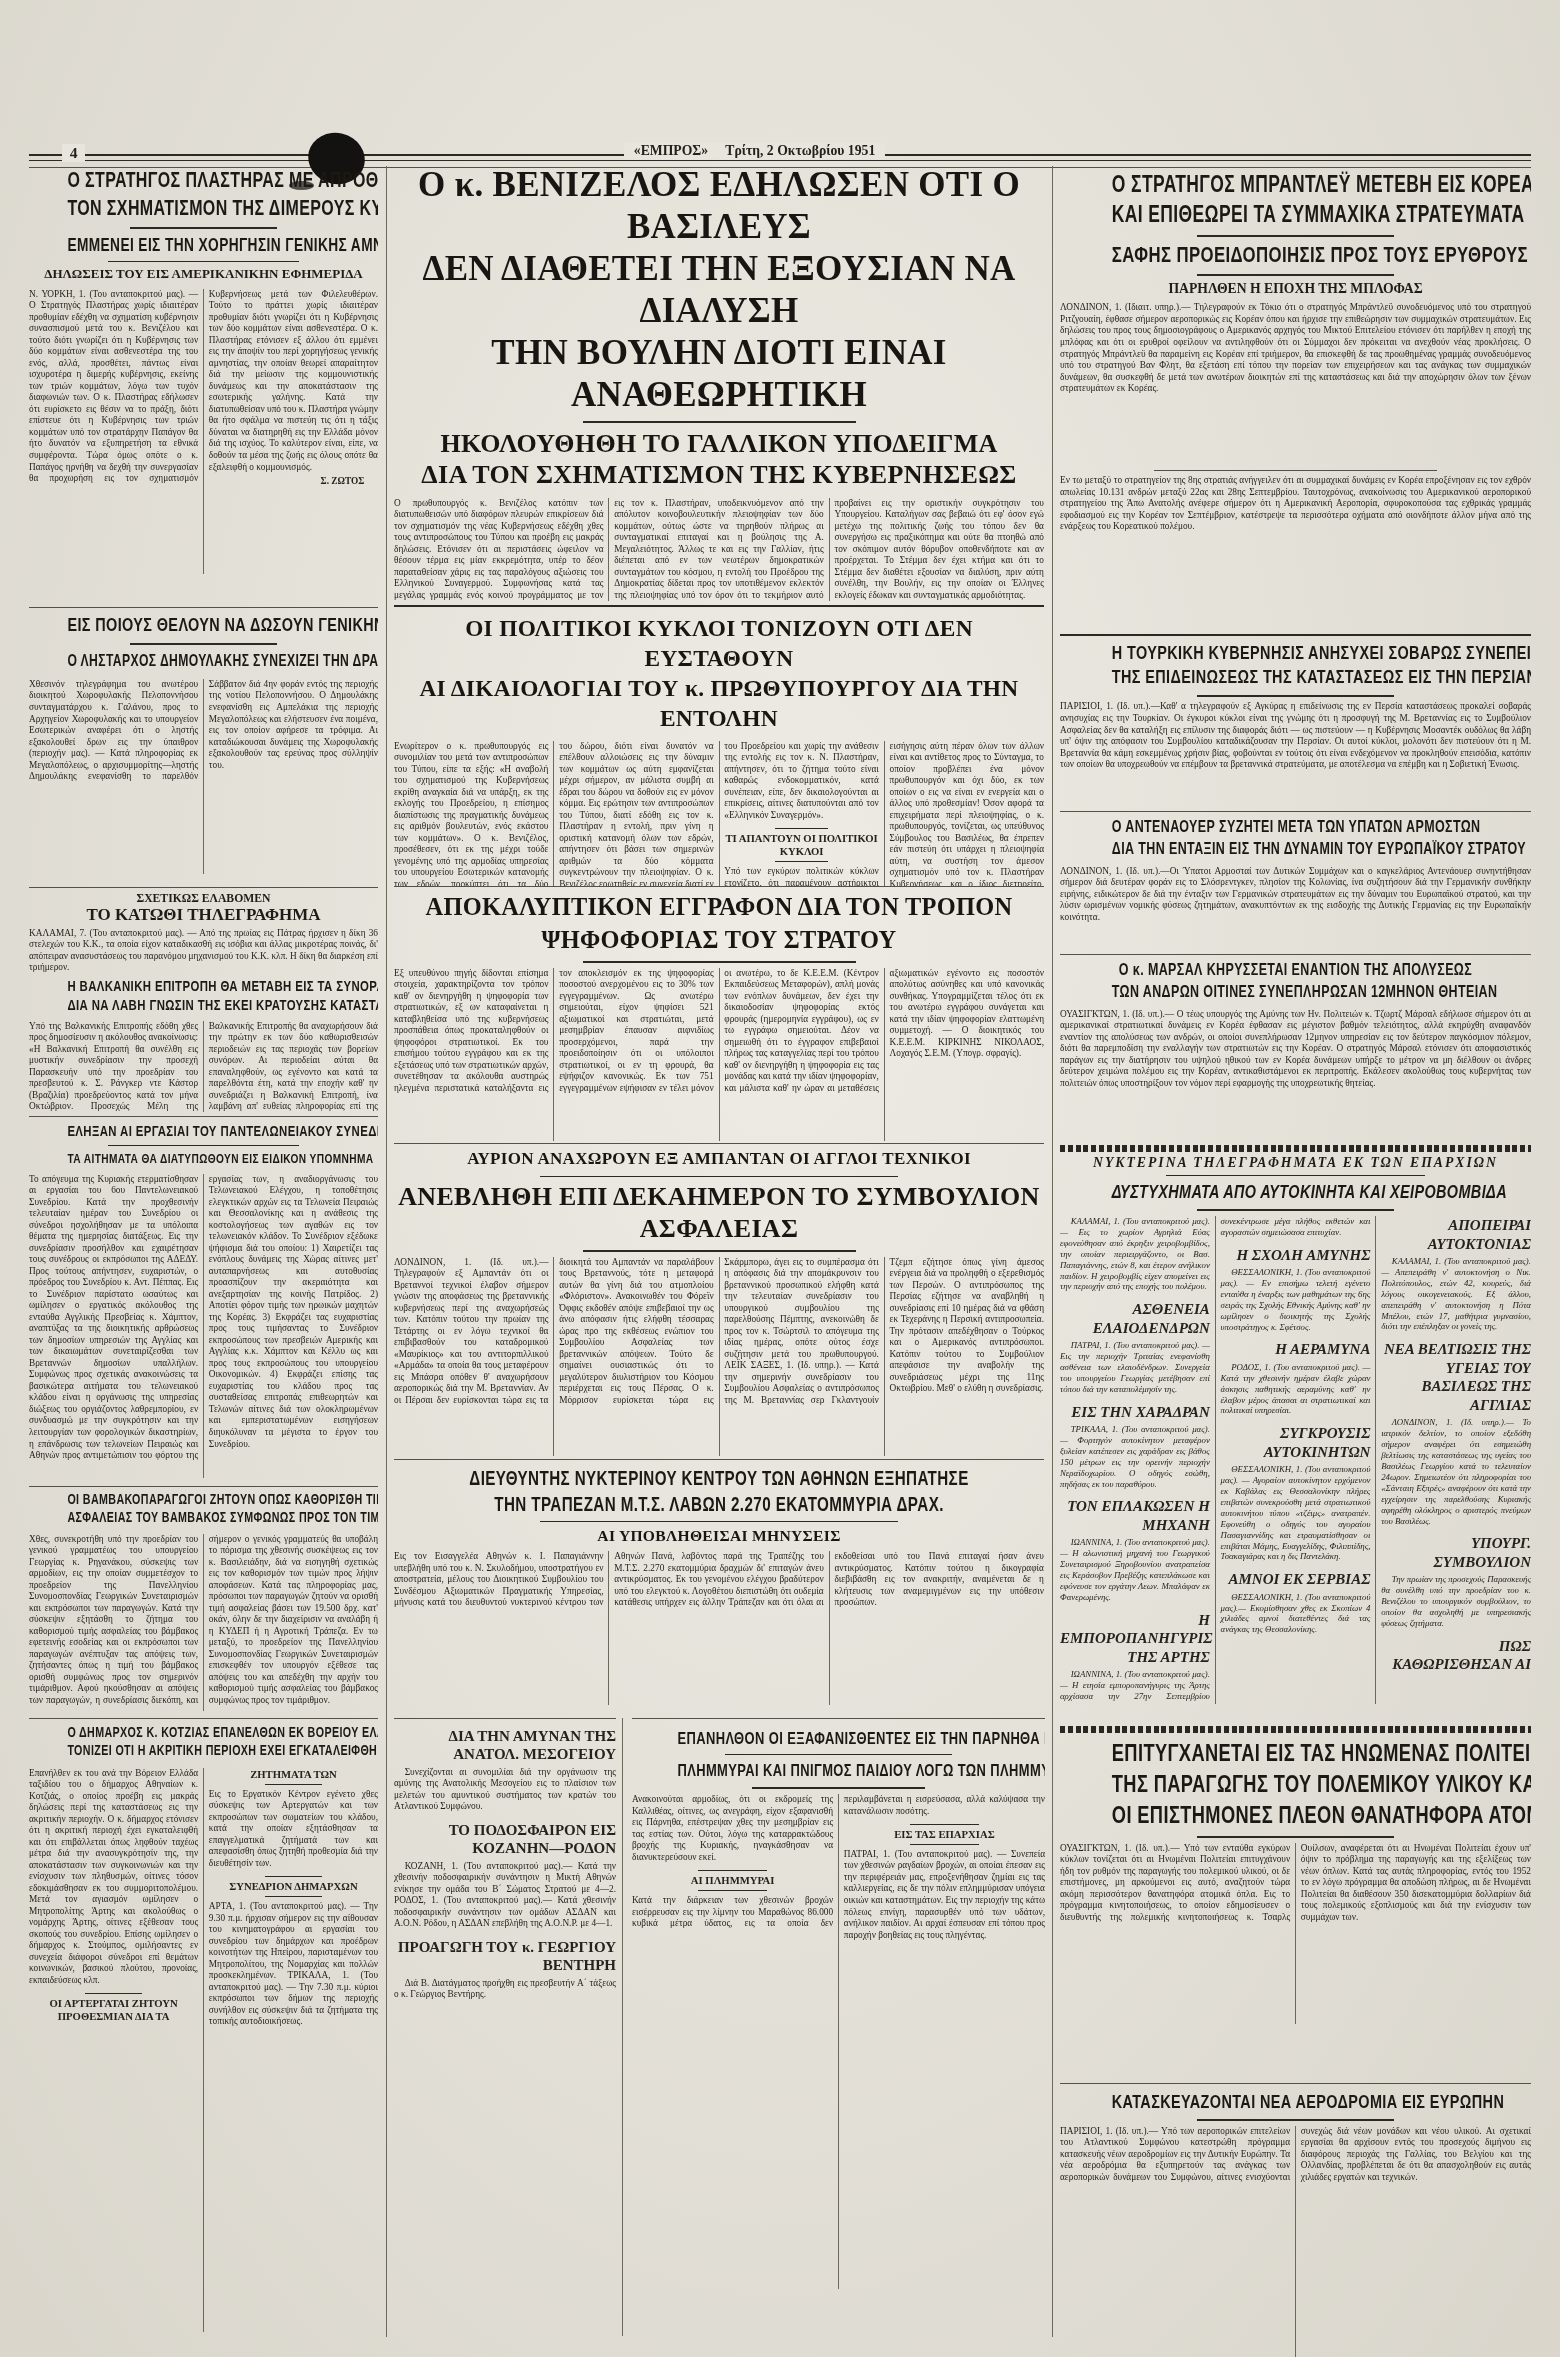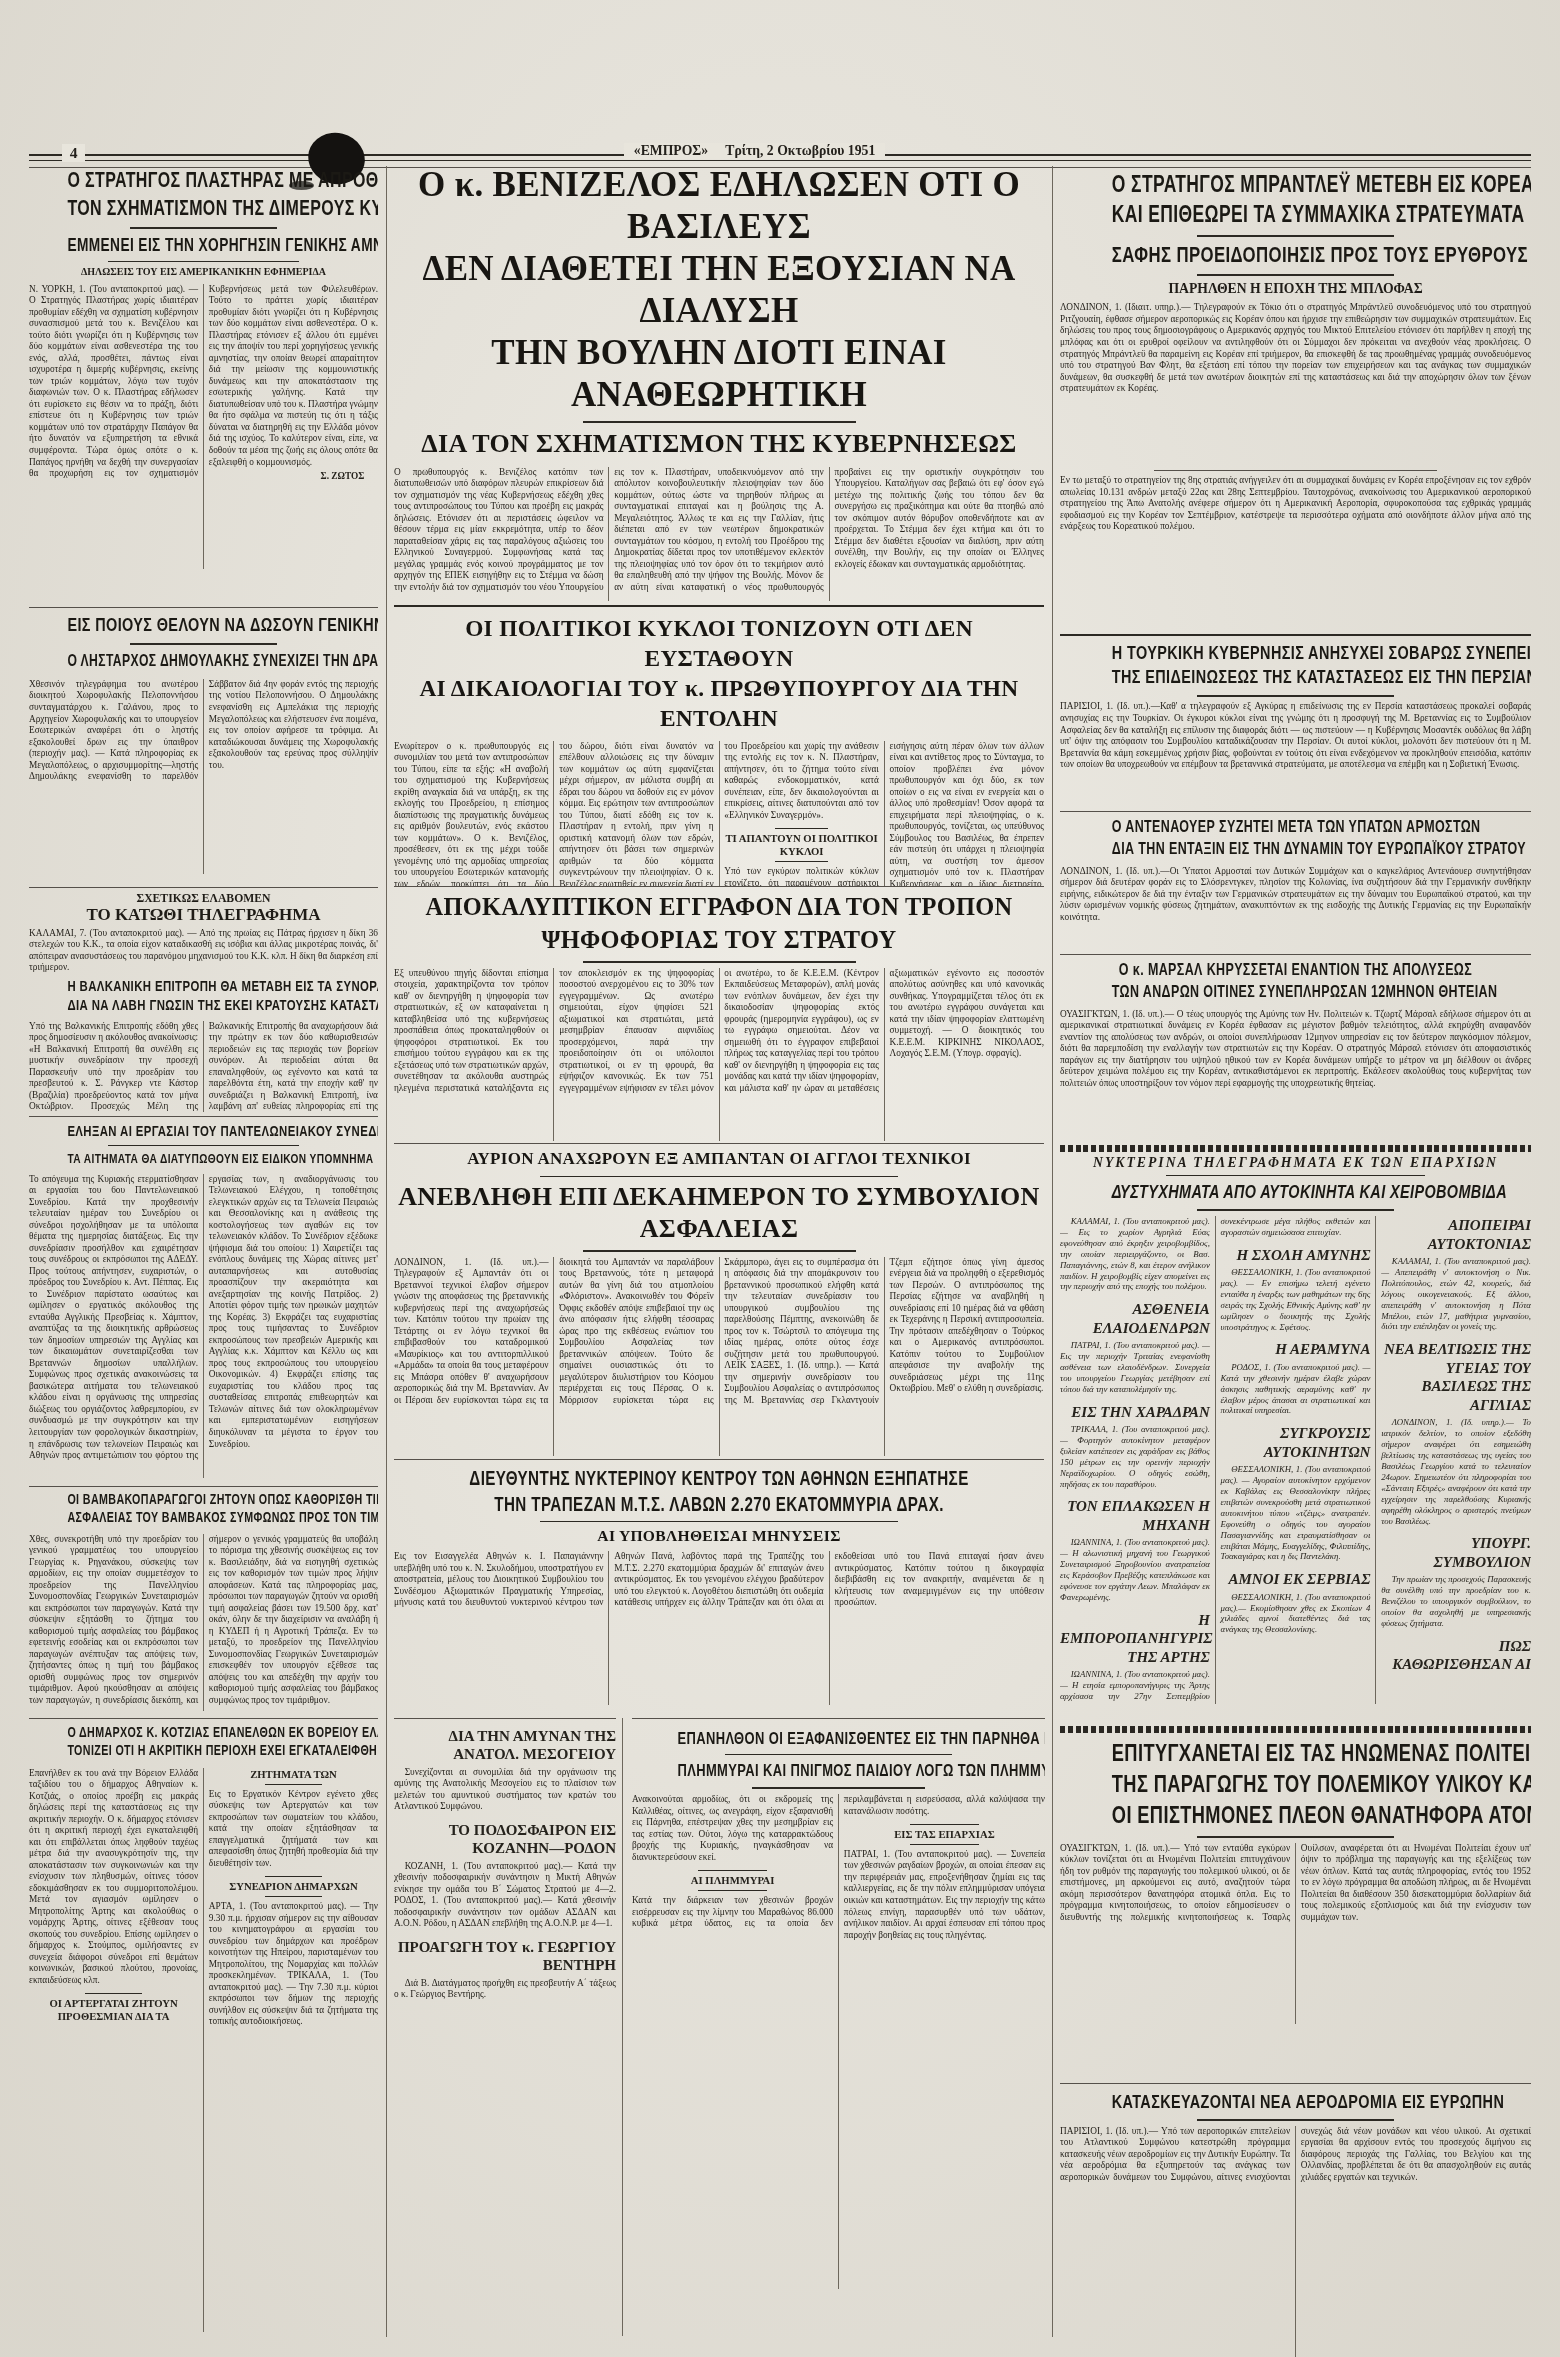--- a/index.html
+++ b/index.html
@@ -53,21 +53,21 @@
 
   <div class="vrule" style="left:386px;top:166px;height:2171px;"></div>
   <div class="vrule" style="left:1052px;top:166px;height:2171px;"></div>
 
   <div class="blk" style="left:29px;top:166px;width:349px;height:435px;">
     <div class="goth" style="font-size:20.5px;line-height:28px;">Ο ΣΤΡΑΤΗΓΟΣ ΠΛΑΣΤΗΡΑΣ ΜΕ ΑΠΡΟΘΥΜΙΑΝ ΕΔΕΧΘΗ</div>
     <div class="goth" style="font-size:20.5px;line-height:28px;">ΤΟΝ ΣΧΗΜΑΤΙΣΜΟΝ ΤΗΣ ΔΙΜΕΡΟΥΣ ΚΥΒΕΡΝΗΣΕΩΣ</div>
     <div class="bar"></div>
     <div class="goth" style="font-size:17.6px;line-height:23.4px;">ΕΜΜΕΝΕΙ ΕΙΣ ΤΗΝ ΧΟΡΗΓΗΣΙΝ ΓΕΝΙΚΗΣ ΑΜΝΗΣΤΙΑΣ</div>
     <div class="bar1"></div>
-    <div class="kick" style="font-size:10px;">ΔΗΛΩΣΕΙΣ ΤΟΥ ΕΙΣ ΑΜΕΡΙΚΑΝΙΚΗΝ ΕΦΗΜΕΡΙΔΑ</div>
+    <div class="kick" style="font-size:13px;">ΔΗΛΩΣΕΙΣ ΤΟΥ ΕΙΣ ΑΜΕΡΙΚΑΝΙΚΗΝ ΕΦΗΜΕΡΙΔΑ</div>
     <div class="body cols2" style="margin-top:6.8px;height:285px;">
       <div>Ν. ΥΟΡΚΗ, 1. (Του ανταποκριτού μας). — Ο Στρατηγός Πλαστήρας χωρίς ιδιαιτέραν προθυμίαν εδέχθη να σχηματίση κυβέρνησιν συνασπισμού μετά του κ. Βενιζέλου και τούτο διότι γνωρίζει ότι η Κυβέρνησις των δύο κομμάτων είναι ασθενεστέρα της του ενός, αλλά, προσθέτει, πάντως είναι ισχυροτέρα η διμερής κυβέρνησις, εκείνης των τριών κομμάτων, λόγω των τυχόν διαφωνιών των. Ο κ. Πλαστήρας εδήλωσεν ότι ευρίσκετο εις θέσιν να το πράξη, διότι επίστευε ότι η Κυβέρνησις των τριών κομμάτων υπό τον στρατάρχην Παπάγον θα ήτο δυνατόν να εξυπηρετήση τα εθνικά συμφέροντα. Τώρα όμως οπότε ο κ. Παπάγος ηρνήθη να δεχθή την συνεργασίαν θα προχωρήση εις τον σχηματισμόν Κυβερνήσεως μετά των Φιλελευθέρων. Τούτο το πράττει χωρίς ιδιαιτέραν προθυμίαν διότι γνωρίζει ότι η Κυβέρνησις των δύο κομμάτων είναι ασθενεστέρα. Ο κ. Πλαστήρας ετόνισεν εξ άλλου ότι εμμένει εις την άποψίν του περί χορηγήσεως γενικής αμνηστίας, την οποίαν θεωρεί απαραίτητον διά την μείωσιν της κομμουνιστικής δυνάμεως και την αποκατάστασιν της εσωτερικής γαλήνης. Κατά την διατυπωθείσαν υπό του κ. Πλαστήρα γνώμην θα ήτο σφάλμα να πιστεύη τις ότι η τάξις δύναται να διατηρηθή εις την Ελλάδα μόνον διά της ισχύος. Το καλύτερον είναι, είπε, να δοθούν τα μέσα της ζωής εις όλους οπότε θα εξαλειφθή ο κομμουνισμός.</div>
       <div class="sig">Σ. ΖΩΤΟΣ</div>
     </div>
   </div>
 
   <div class="blk" style="left:29px;top:607px;width:349px;height:277px;border-top:1px solid #55504a;">
     <div class="goth" style="font-size:18.5px;line-height:26px;margin-top:3.9px;">ΕΙΣ ΠΟΙΟΥΣ ΘΕΛΟΥΝ ΝΑ ΔΩΣΟΥΝ ΓΕΝΙΚΗΝ ΑΜΝΗΣΤΙΑΝ</div>
     <div class="bar"></div>
     <div class="goth" style="font-size:15.6px;line-height:21.5px;">Ο ΛΗΣΤΑΡΧΟΣ ΔΗΜΟΥΛΑΚΗΣ ΣΥΝΕΧΙΖΕΙ ΤΗΝ ΔΡΑΣΙΝ ΤΟΥ</div>
@@ -114,20 +114,21 @@
       <div class="sub">ΣΥΝΕΔΡΙΟΝ ΔΗΜΑΡΧΩΝ</div>
       <div>ΑΡΤΑ, 1. (Του ανταποκριτού μας). — Την 9.30 π.μ. ήρχισαν σήμερον εις την αίθουσαν του κινηματογράφου αι εργασίαι του συνεδρίου των δημάρχων και προέδρων κοινοτήτων της Ηπείρου, παρισταμένων του Μητροπολίτου, της Νομαρχίας και πολλών προσκεκλημένων. ΤΡΙΚΑΛΑ, 1. (Του ανταποκριτού μας). — Την 7.30 π.μ. κύριοι εκπρόσωποι των δήμων της περιοχής συνήλθον εις σύσκεψιν διά τα ζητήματα της τοπικής αυτοδιοικήσεως.</div>
     </div>
   </div>
 
   <div class="blk" style="left:394px;top:164px;width:650px;height:437px;">
     <div class="serifh" style="font-size:35px;line-height:42px;">Ο κ. ΒΕΝΙΖΕΛΟΣ ΕΔΗΛΩΣΕΝ ΟΤΙ Ο ΒΑΣΙΛΕΥΣ</div>
     <div class="serifh" style="font-size:35px;line-height:42px;">ΔΕΝ ΔΙΑΘΕΤΕΙ ΤΗΝ ΕΞΟΥΣΙΑΝ ΝΑ ΔΙΑΛΥΣΗ</div>
     <div class="serifh" style="font-size:35px;line-height:42px;">ΤΗΝ ΒΟΥΛΗΝ ΔΙΟΤΙ ΕΙΝΑΙ ΑΝΑΘΕΩΡΗΤΙΚΗ</div>
     <div class="bar"></div>
+    <div class="serifh" style="font-size:26px;line-height:31px;">ΗΚΟΛΟΥΘΗΘΗ ΤΟ ΓΑΛΛΙΚΟΝ ΥΠΟΔΕΙΓΜΑ</div>
     <div class="serifh" style="font-size:26px;line-height:31px;">ΔΙΑ ΤΟΝ ΣΧΗΜΑΤΙΣΜΟΝ ΤΗΣ ΚΥΒΕΡΝΗΣΕΩΣ</div>
     <div class="body cols3" style="margin-top:7.8px;height:207px;">
       <div>Ο πρωθυπουργός κ. Βενιζέλος κατόπιν των διατυπωθεισών υπό διαφόρων πλευρών επικρίσεων διά τον σχηματισμόν της νέας Κυβερνήσεως εδέχθη χθες τους αντιπροσώπους του Τύπου και προέβη εις μακράς δηλώσεις. Ετόνισεν ότι αι περιστάσεις ώφειλον να θέσουν τέρμα εις μίαν εκκρεμότητα, υπέρ το δέον παραταθείσαν χάρις εις τας παραλόγους αξιώσεις του Ελληνικού Συναγερμού. Συμφωνήσας κατά τας μεγάλας γραμμάς ενός κοινού προγράμματος με τον αρχηγόν της ΕΠΕΚ εισηγήθην εις το Στέμμα να δώση την εντολήν διά τον σχηματισμόν του νέου Υπουργείου εις τον κ. Πλαστήραν, υποδεικνυόμενον από την απόλυτον κοινοβουλευτικήν πλειοψηφίαν των δύο κομμάτων, ούτως ώστε να τηρηθούν πλήρως αι συνταγματικαί επιταγαί και η βούλησις της Α. Μεγαλειότητος. Άλλως τε και εις την Γαλλίαν, ήτις διέπεται από εν των νεωτέρων δημοκρατικών συνταγμάτων του κόσμου, η εντολή του Προέδρου της Δημοκρατίας δίδεται προς τον υποτιθέμενον εκλεκτόν της πλειοψηφίας υπό τον όρον ότι το τεκμήριον αυτό θα επαληθευθή από την ψήφον της Βουλής. Μόνον δε αν αύτη είναι καταφατική ο νέος πρωθυπουργός προβαίνει εις την οριστικήν συγκρότησιν του Υπουργείου. Καταλήγων σας βεβαιώ ότι εφ' όσον εγώ μετέχω της πολιτικής ζωής του τόπου δεν θα συνεργήσω εις πραξικόπημα και ούτε θα πτοηθώ από τον σκόπιμον αυτόν θόρυβον οποθενδήποτε και αν προέρχεται. Το Στέμμα δεν έχει κτήμα και ότι το Στέμμα δεν διαθέτει εξουσίαν να διαλύση, πριν αύτη συνέλθη, την Βουλήν, εις την οποίαν οι Έλληνες εκλογείς έδωκαν και συνταγματικάς αρμοδιότητας.</div>
     </div>
   </div>
 
   <div class="blk" style="left:394px;top:605px;width:650px;height:279px;border-top:2px solid #2c2923;">
     <div class="serifh" style="font-size:23.4px;line-height:30px;margin-top:5.9px;">ΟΙ ΠΟΛΙΤΙΚΟΙ ΚΥΚΛΟΙ ΤΟΝΙΖΟΥΝ ΟΤΙ ΔΕΝ ΕΥΣΤΑΘΟΥΝ</div>
     <div class="serifh" style="font-size:23.4px;line-height:30px;">ΑΙ ΔΙΚΑΙΟΛΟΓΙΑΙ ΤΟΥ κ. ΠΡΩΘΥΠΟΥΡΓΟΥ ΔΙΑ ΤΗΝ ΕΝΤΟΛΗΝ</div>
     <div class="body cols4" style="margin-top:7.8px;height:199px;">

